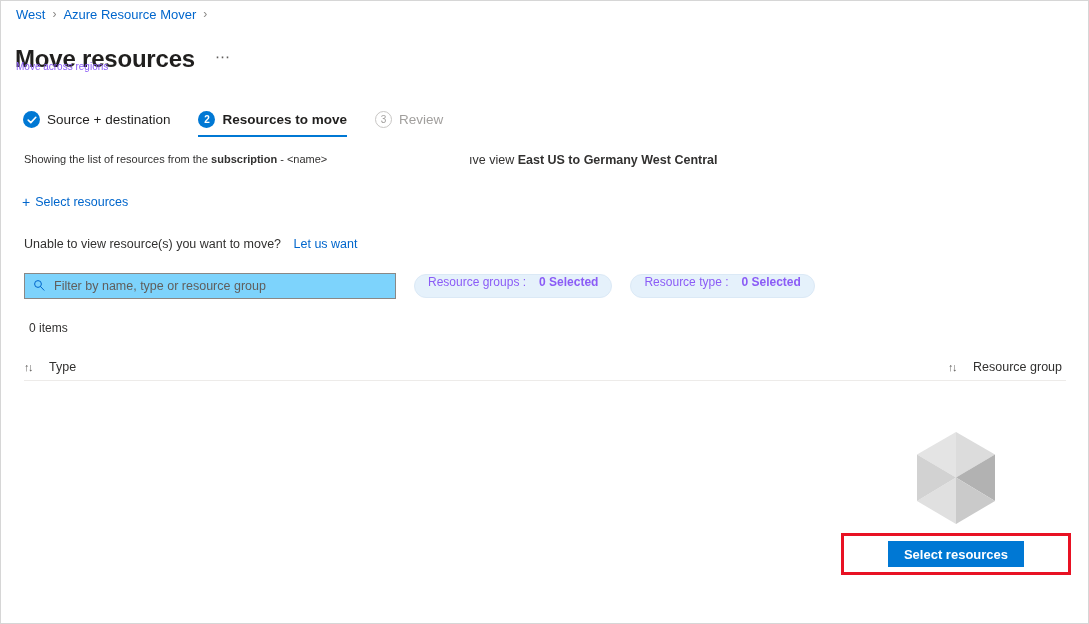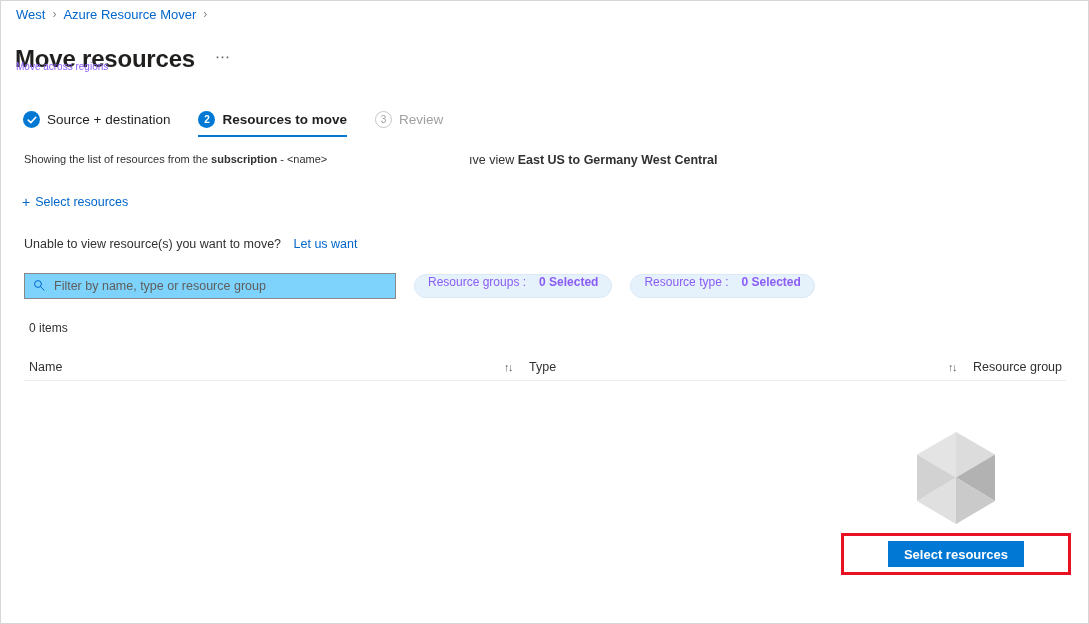--- a/index.html
+++ b/index.html
@@ -375,23 +375,20 @@
     <div class="pill pill-gap">
       <span>Resource type :</span>
         <b>0 Selected</b>
     </div>
 
   </div>
 
   <div class="items-count">0 items</div>
 
   <div class="table-head">
-    <div class="th th-name">
-      <span>Name</span>
-    </div>
     <span class="th-sort">↑↓</span>
     <div class="th th-type">
       <span>Type</span>
     </div>
     <span class="th-sort">↑↓</span>
     <div class="th th-rg">
       <span>Resource group</span>
     </div>
   </div>
 

